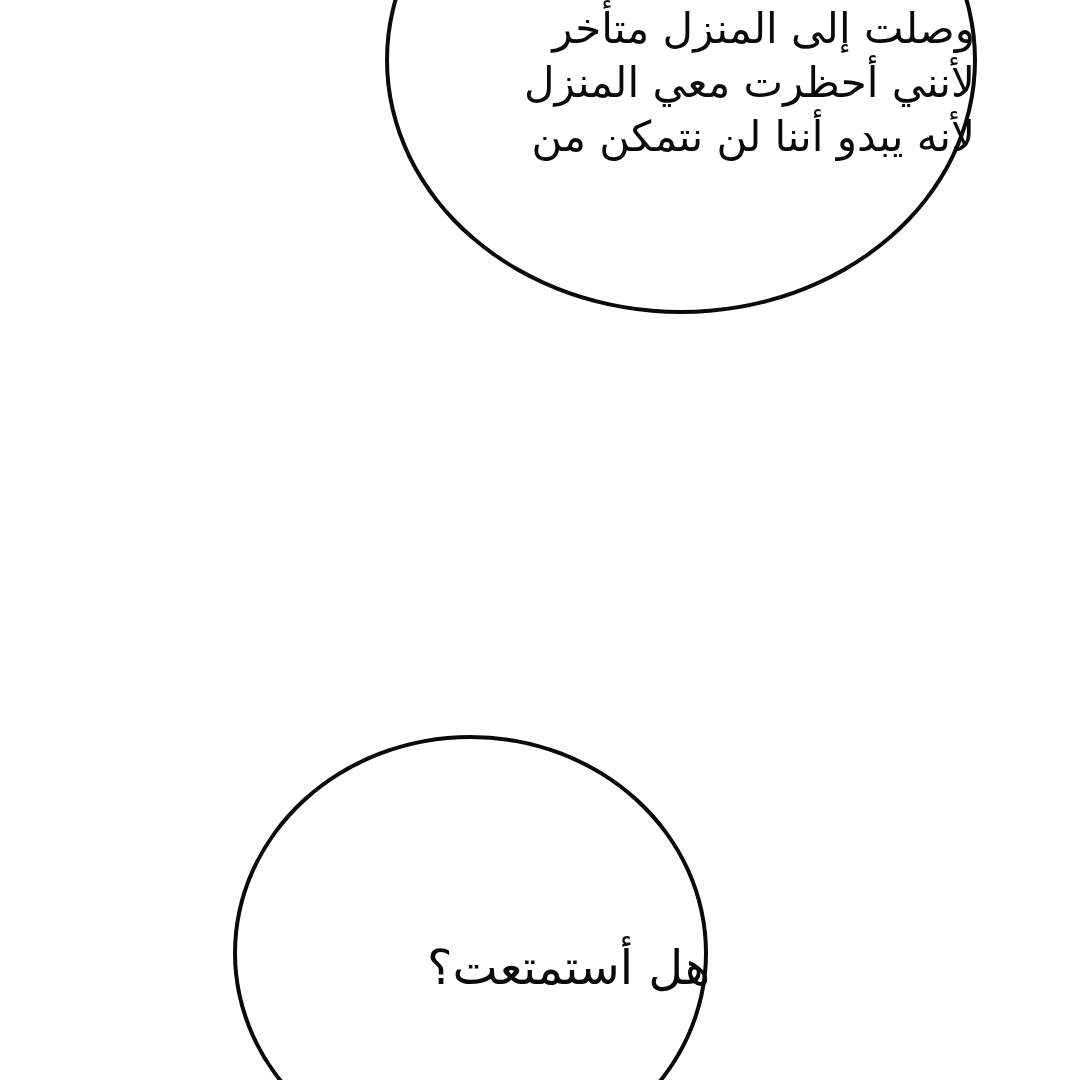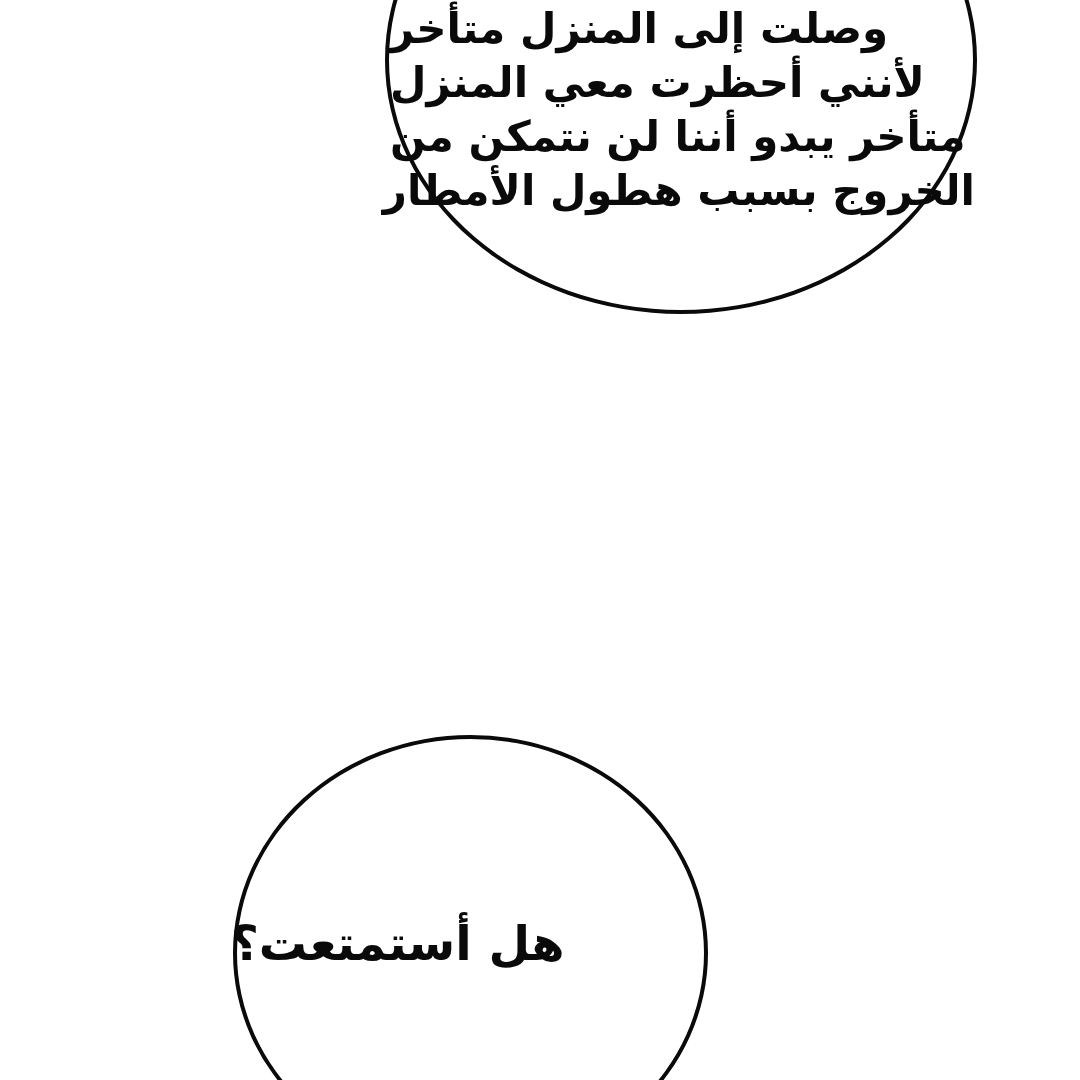--- a/index.html
+++ b/index.html
@@ -34,55 +34,54 @@
   .bubble--bottom {
     left: 233px;
     top: 735px;
     width: 475px;
     height: 436px;
   }
   .speech {
     position: absolute;
     direction: rtl;
     unicode-bidi: isolate;
-    text-align: left;
+    text-align: right;
     color: var(--ink, #000000);
-    font-weight: 700;
+    font-weight: 400;
     white-space: nowrap;
   }
   .speech--top {
     left: 390px;
     top: 2px;
     width: 585px;
     font-size: 42px;
     line-height: 54px;
   }
   .speech--bottom {
     left: 231px;
-    top: 912px;
+    top: 936px;
     width: 479px;
     font-size: 48px;
     line-height: 62px;
   }
   .speech .line {
     display: block;
   }
 </style>
 </head>
 <body>
 
 <div class="stage">
 
   <div class="bubble bubble--top"></div>
 
   <div class="speech speech--top">
     <span class="line">وصلت إلى المنزل متأخر</span>
     <span class="line">لأنني أحظرت معي المنزل</span>
-    <span class="line">متأخر يبدو أننا لن نتمكن من</span>
-    <span class="line">الخروج بسبب هطول الأمطار</span>
+    <span class="line">لأنه يبدو أننا لن نتمكن من</span>
   </div>
 
   <div class="bubble bubble--bottom"></div>
 
   <div class="speech speech--bottom">
     <span class="line">هل أستمتعت؟</span>
   </div>
 
 </div>
 

